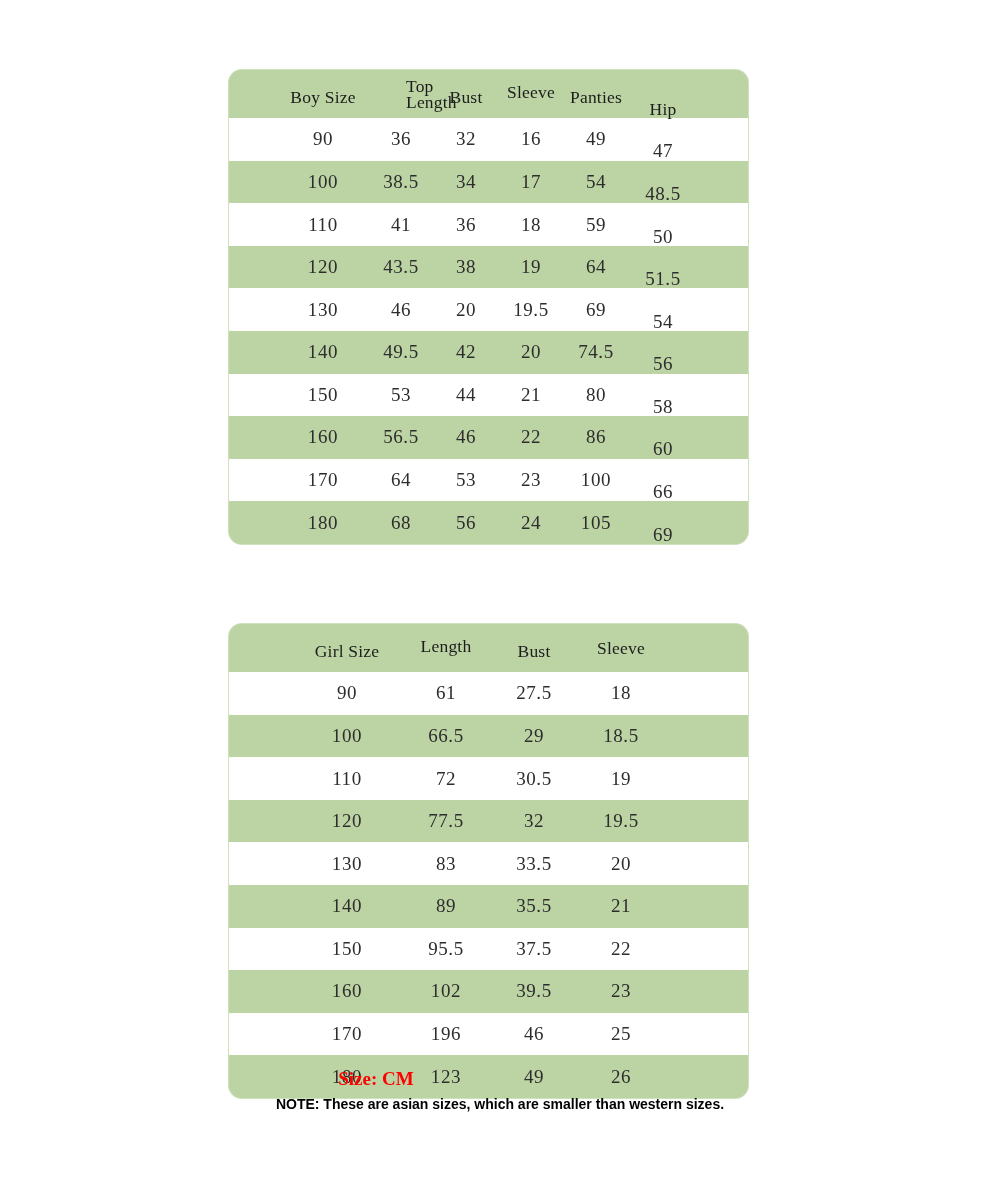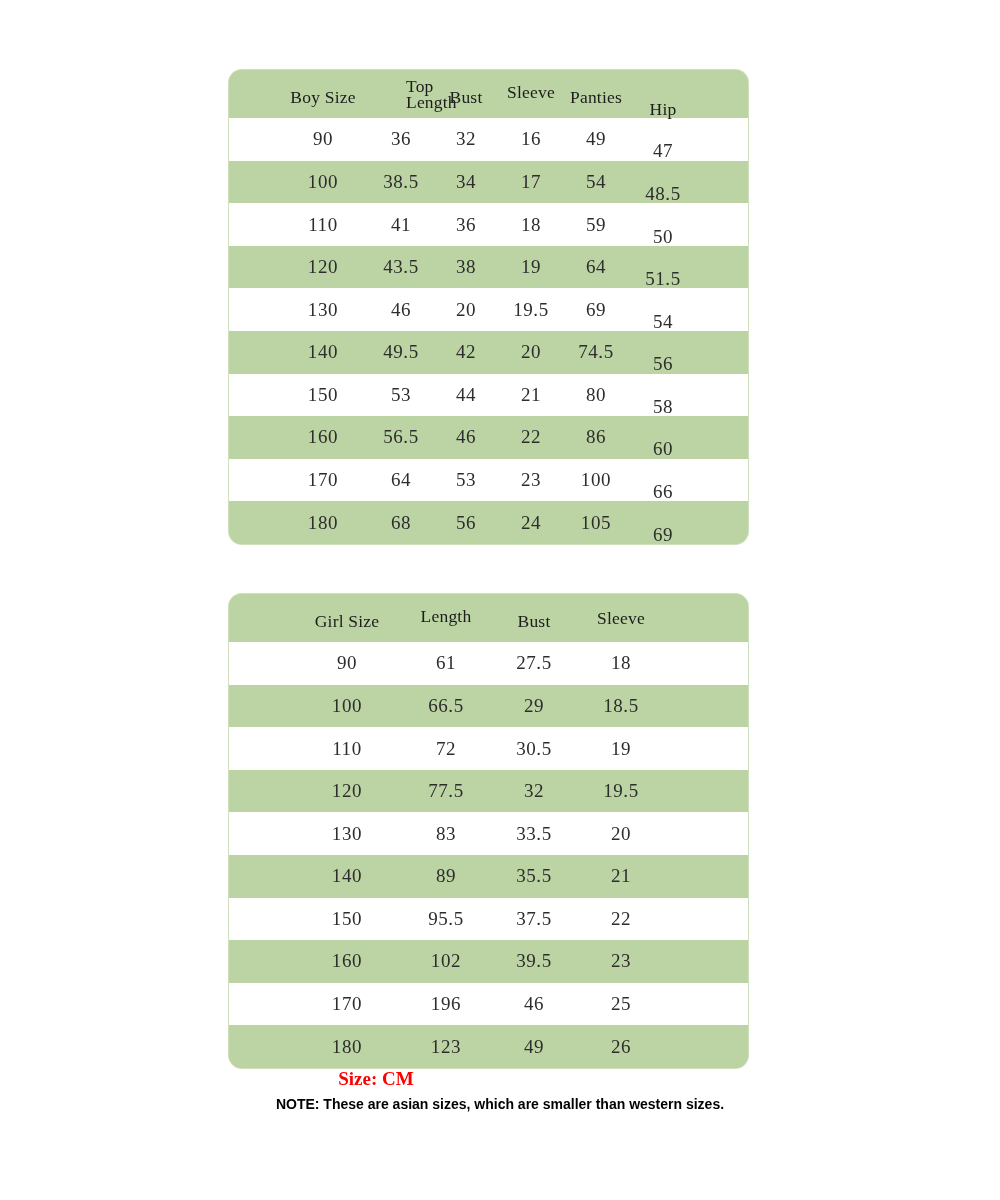--- a/index.html
+++ b/index.html
@@ -24,21 +24,21 @@
   .size-table {
     position: absolute;
     left: 229px;
     width: 519px;
     border-radius: 13px;
     overflow: hidden;
     background: #bcd4a4;
     box-shadow: 0 0 0 1px #cfe0bd;
   }
   #boy-table  { top: 70px; }
-  #girl-table { top: 594px; }
+  #girl-table { top: 624px; }
 
   .trow {
     display: flex;
     align-items: center;
     height: 42.6px;
     box-sizing: border-box;
   }
   .trow.header {
     height: 48px;
     background: #bcd4a4;

